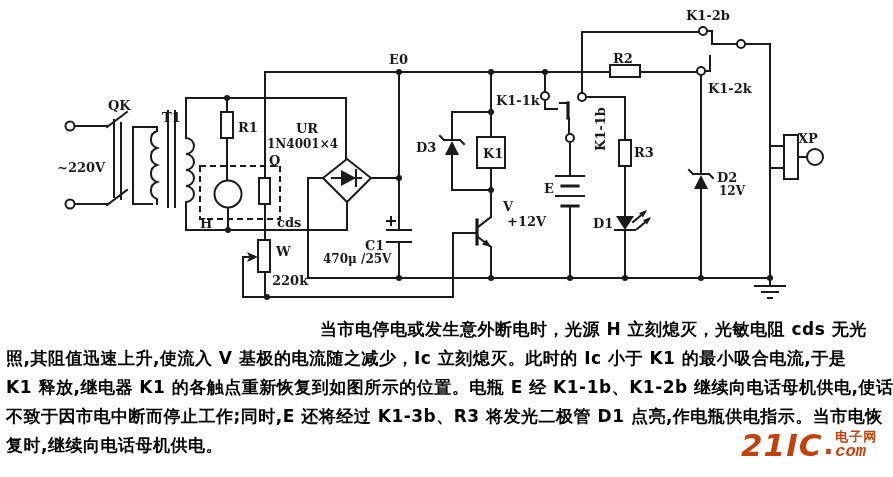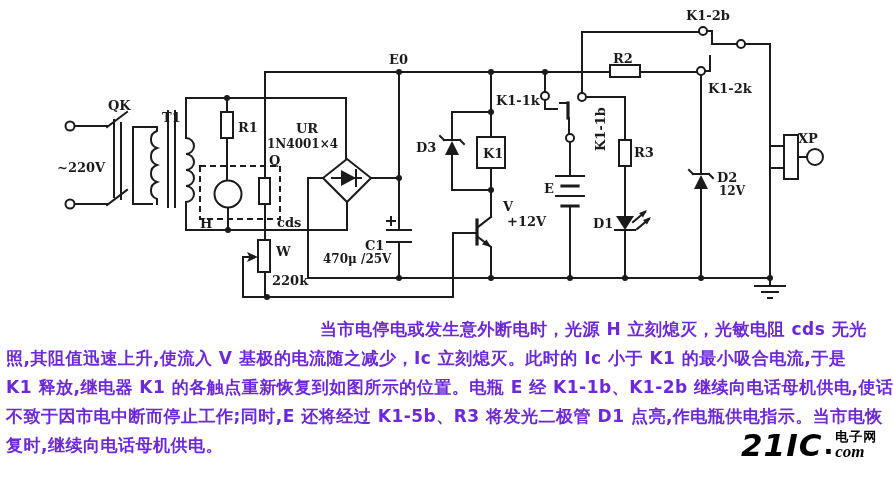--- a/index.html
+++ b/index.html
@@ -7,31 +7,31 @@
         font-family:"DejaVu Sans",sans-serif;color:#1a1a1a;}
   #schematic{position:absolute;left:0;top:0;}
   .w{stroke:#1b1b1b;stroke-width:2;fill:none;stroke-linecap:square;}
   .w3{stroke:#1b1b1b;stroke-width:3.2;fill:none;stroke-linecap:square;}
   .cmp{fill:#ffffff;stroke:#1b1b1b;stroke-width:2;}
   .f{fill:#1b1b1b;stroke:none;}
   .dash{stroke:#1b1b1b;stroke-width:2;fill:none;stroke-dasharray:6 4;}
   .lbl{font-family:"DejaVu Serif",serif;font-size:13px;font-weight:bold;fill:#1b1b1b;}
   .lbl-s{font-family:"DejaVu Serif",serif;font-size:12px;font-weight:bold;fill:#1b1b1b;}
   #desc{position:absolute;left:6px;top:315px;width:881px;
-        font-size:17px;font-weight:bold;line-height:29px;letter-spacing:0.5px;color:#6d28d9;}
+        font-size:17px;font-weight:bold;line-height:29px;letter-spacing:0.5px;color:#000000;}
   #desc .ln{white-space:nowrap;}
   #desc .ln.first{padding-left:314px;}
   #watermark{position:absolute;left:741px;top:430px;display:flex;align-items:flex-start;
-             color:#000000;user-select:none;}
+             color:#c2410c;user-select:none;}
   .wm-big{font-size:31px;line-height:30px;font-weight:bold;font-style:italic;
           font-family:"DejaVu Sans",sans-serif;letter-spacing:1px;}
   .wm-dot{font-size:26px;line-height:30px;font-weight:bold;align-self:flex-end;margin-left:1px;}
   .wm-col{display:flex;flex-direction:column;margin-left:2px;}
   .wm-cn{font-size:13px;font-weight:bold;line-height:14px;letter-spacing:1px;}
-  .wm-com{font-family:Liberation Serif, serif;font-size:17px;font-weight:bold;
+  .wm-com{font-family:Liberation Mono, monospace;font-size:17px;font-weight:bold;
           font-style:italic;line-height:16px;}
 </style>
 </head>
 <body>
 
 <div id="page">
 
   <svg id="schematic" width="893" height="312" viewBox="0 0 893 312">
 
     <g>
@@ -234,21 +234,21 @@
     <text class="lbl" x="708" y="93">K1-2k</text>
     <text class="lbl" x="717" y="182">D2</text>
     <text class="lbl-s" x="719" y="195">12V</text>
     <text class="lbl" x="798" y="143">XP</text>
   </svg>
 
   <div id="desc">
     <div class="ln first">当市电停电或发生意外断电时，光源 H 立刻熄灭，光敏电阻 cds 无光</div>
     <div class="ln">照,其阻值迅速上升,使流入 V 基极的电流随之减少，Ic 立刻熄灭。此时的 Ic 小于 K1 的最小吸合电流,于是</div>
     <div class="ln">K1 释放,继电器 K1 的各触点重新恢复到如图所示的位置。电瓶 E 经 K1-1b、K1-2b 继续向电话母机供电,使话机</div>
-    <div class="ln">不致于因市电中断而停止工作;同时,E 还将经过 K1-5b、R3 将发光二极管 D1 点亮,作电瓶供电指示。当市电恢</div>
+    <div class="ln">不致于因市电中断而停止工作;同时,E 还将经过 K1-3b、R3 将发光二极管 D1 点亮,作电瓶供电指示。当市电恢</div>
     <div class="ln">复时,继续向电话母机供电。</div>
   </div>
 
   <div id="watermark">
     <span class="wm-big">21IC</span>
     <span class="wm-dot">.</span>
     <span class="wm-col">
       <span class="wm-cn">电子网</span>
       <span class="wm-com">com</span>
     </span>

